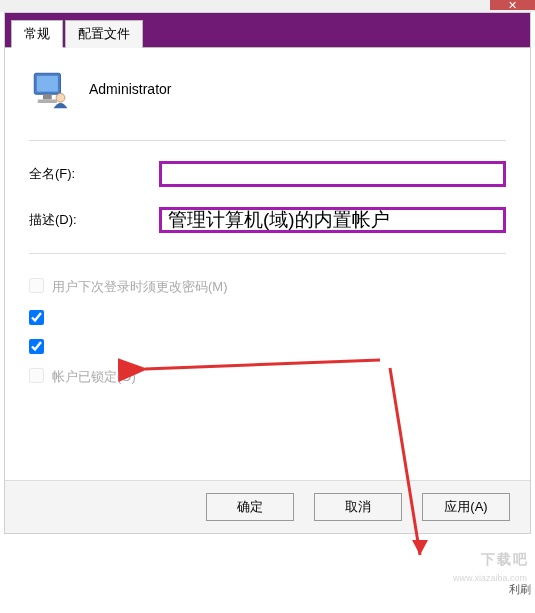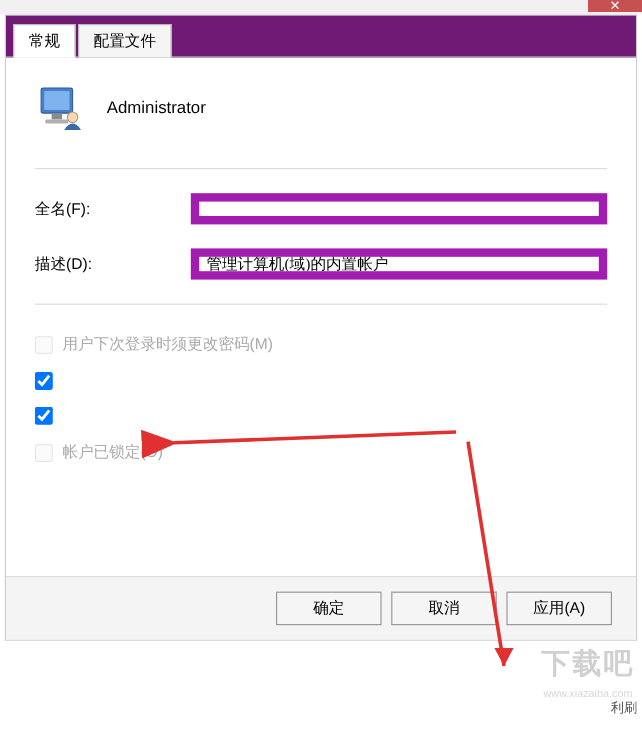--- a/index.html
+++ b/index.html
@@ -87,50 +87,49 @@
   align-items: center;
   margin-bottom: 20px;
 }
 .form-label {
   width: 130px;
   font-size: 13px;
 }
 .form-input {
   flex: 1;
   height: 26px;
-  border: 7px solid #a21caf;
+  border: 3px solid #a21caf;
   padding: 2px 6px;
-  font-size: 13px;
-  font-family: Liberation Serif, serif;
+  font-size: 19px;
+  font-family: Liberation Sans, sans-serif;
 }
 .check-section {
   margin-top: 24px;
 }
 .check-row {
   display: flex;
-  align-items: center;
   margin-bottom: 14px;
 }
 .check-row input[type="checkbox"] {
   width: 15px;
   height: 15px;
   margin-right: 8px;
 }
 .check-row.disabled {
   color: #aaa;
 }
 .check-row.disabled input[type="checkbox"] {
   opacity: 0.5;
 }
 .button-bar {
   border-top: 1px solid #ddd;
   padding: 12px 20px;
   display: flex;
   justify-content: flex-end;
-  gap: 8px;
+  gap: 20px;
   background: #f4f4f4;
 }
 .btn {
   min-width: 88px;
   height: 28px;
   border: 1px solid #999;
   background: #f5f5f5;
   font-size: 13px;
   font-family: inherit;
   cursor: pointer;
@@ -139,21 +138,21 @@
   position: absolute;
   pointer-events: none;
   top: 0; left: 0;
   width: 535px;
   height: 613px;
 }
 .watermark {
   position: absolute;
   right: 6px;
   bottom: 44px;
-  font-size: 24px;
+  font-size: 14px;
   color: rgba(120,120,120,0.35);
   font-weight: bold;
   letter-spacing: 2px;
   pointer-events: none;
 }
 .watermark-sub {
   position: absolute;
   right: 8px;
   bottom: 30px;
   font-size: 9px;

